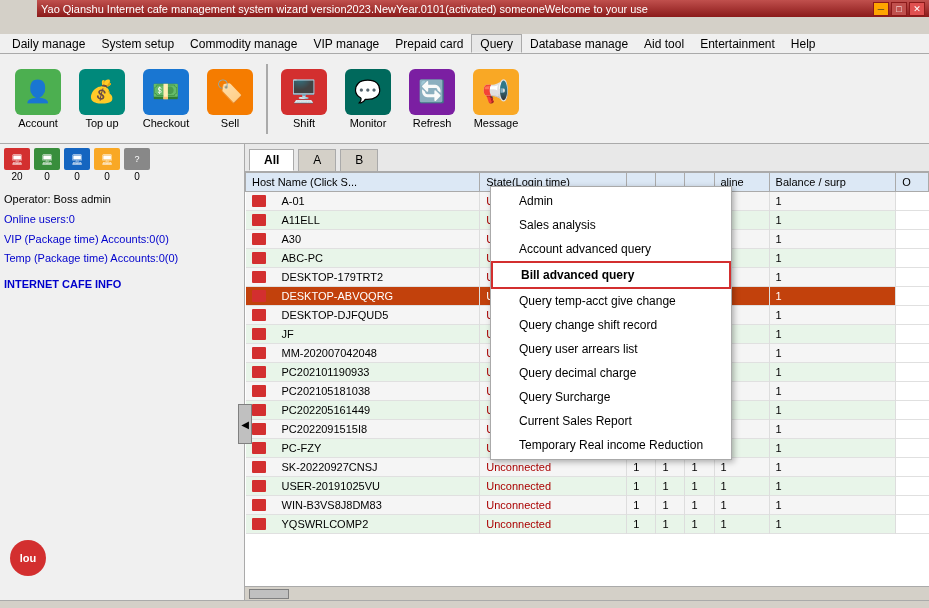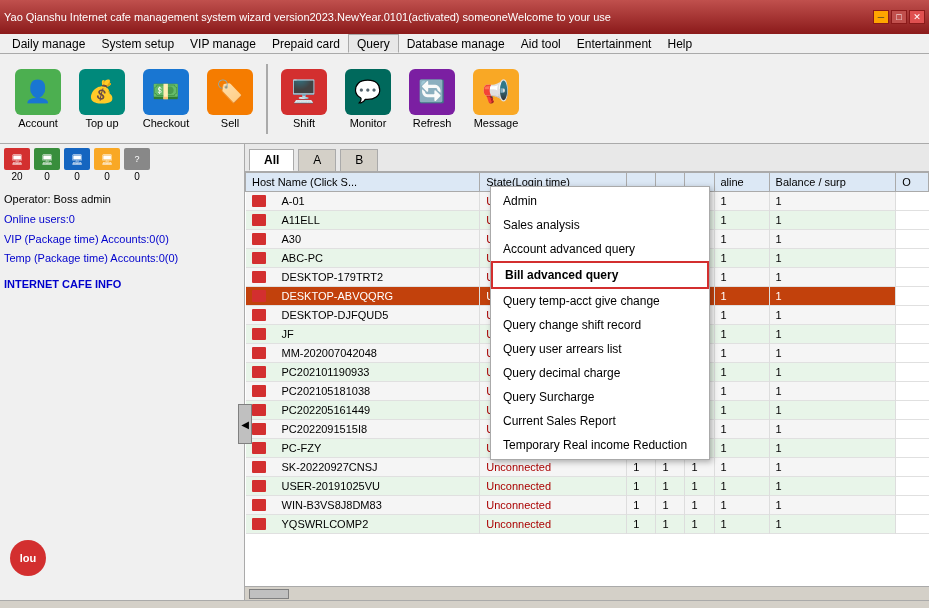--- a/index.html
+++ b/index.html
@@ -2,26 +2,27 @@
 <html><head>
   <meta charset="utf-8">
   <style>
     * { margin: 0; padding: 0; box-sizing: border-box; }
     body { font-family: 'Arial', sans-serif; font-size: 12px; background: #d4d0c8; width: 929px; height: 608px; overflow: hidden; }
 
     
     #title-bar {
       background: linear-gradient(to bottom, #c0504d, #8b1a1a);
       color: white;
-      height: 34px;
+      height: 17px;
       display: flex;
       align-items: center;
       justify-content: space-between;
       padding: 0 4px;
       font-size: 11px;
+      margin-left: 37px;
     }
     #title-bar .title-controls { display: flex; gap: 2px; }
     #title-bar .title-btn {
       width: 16px; height: 14px;
       background: #c0504d;
       border: 1px solid #8b1a1a;
       color: white;
       font-size: 9px;
       cursor: pointer;
       display: flex; align-items: center; justify-content: center;
@@ -30,20 +31,21 @@
     #title-bar .title-btn.minimize { background: orange; color: #333; }
 
     
     #menu-bar {
       background: #f0f0f0;
       border-bottom: 1px solid #aaa;
       height: 20px;
       display: flex;
       align-items: center;
       padding: 0 4px;
+      margin-top: 17px;
     }
     .menu-item {
       padding: 2px 8px;
       cursor: pointer;
       font-size: 12px;
       color: #000;
       height: 100%;
       display: flex;
       align-items: center;
     }
@@ -273,21 +275,21 @@
       top: 42px;
       left: 490px;
       background: white;
       border: 1px solid #aaa;
       box-shadow: 2px 2px 6px rgba(0,0,0,0.3);
       z-index: 100;
       min-width: 220px;
       padding: 2px 0;
     }
     .dropdown-item {
-      padding: 5px 12px;
+      padding: 5px 28px;
       cursor: pointer;
       font-size: 12px;
       color: #000;
     }
     .dropdown-item.highlighted {
       background: white;
       border: 2px solid #d32f2f;
       color: #000;
       font-weight: bold;
     }
@@ -317,20 +319,21 @@
   <div class="title-controls">
     <button class="title-btn minimize">─</button>
     <button class="title-btn">□</button>
     <button class="title-btn close">✕</button>
   </div>
 </div>
 
 <div id="menu-bar">
   <div class="menu-item">Daily manage</div>
   <div class="menu-item">System setup</div>
+  <div class="menu-item">Commodity manage</div>
   <div class="menu-item">VIP manage</div>
   <div class="menu-item">Prepaid card</div>
   <div class="menu-item query-active">Query</div>
   <div class="menu-item">Database manage</div>
   <div class="menu-item">Aid tool</div>
   <div class="menu-item">Entertainment</div>
   <div class="menu-item">Help</div>
 </div>
 
 <div id="toolbar">

